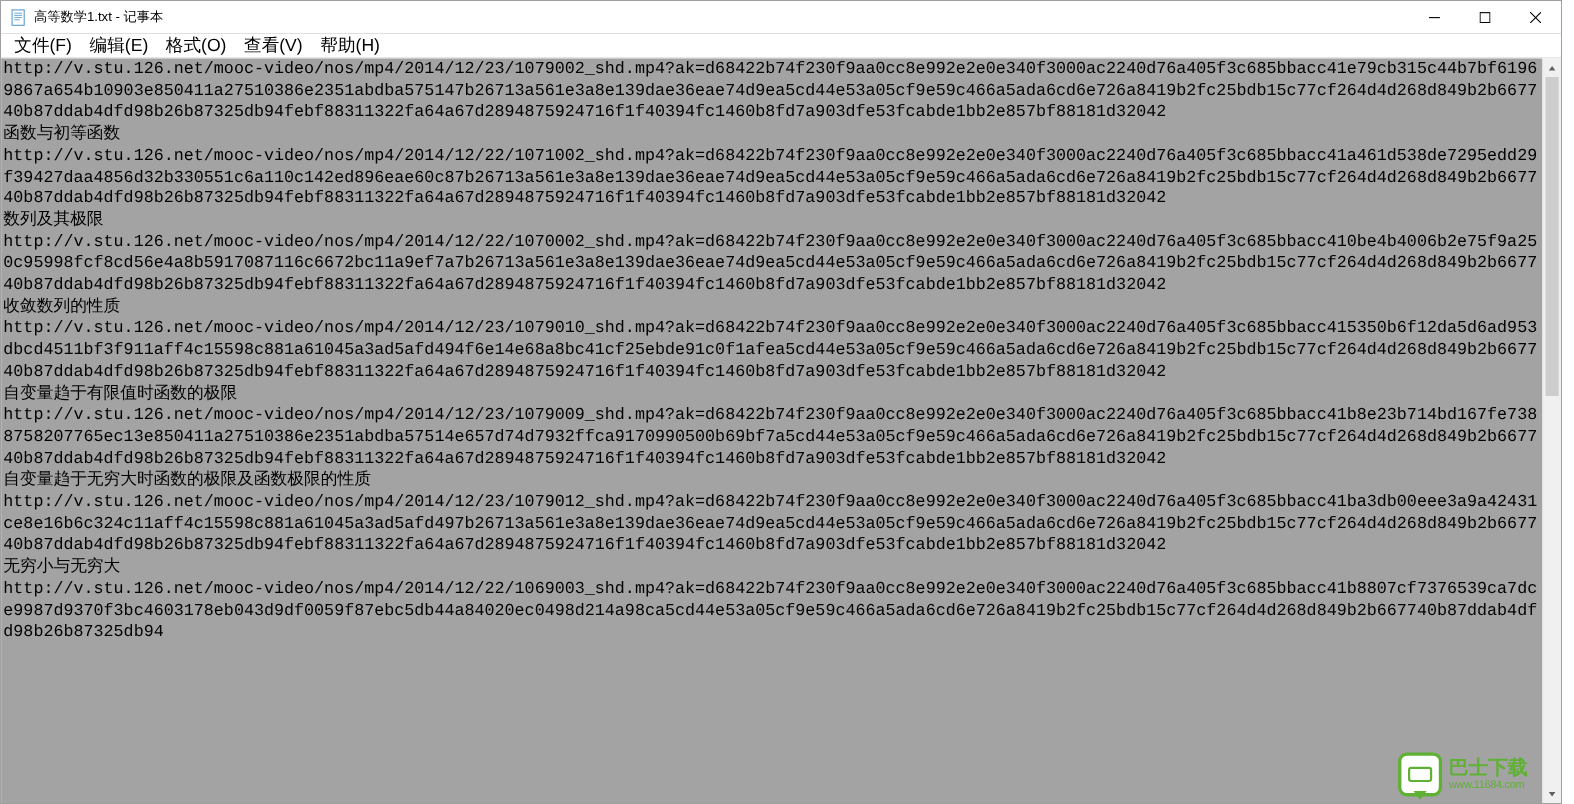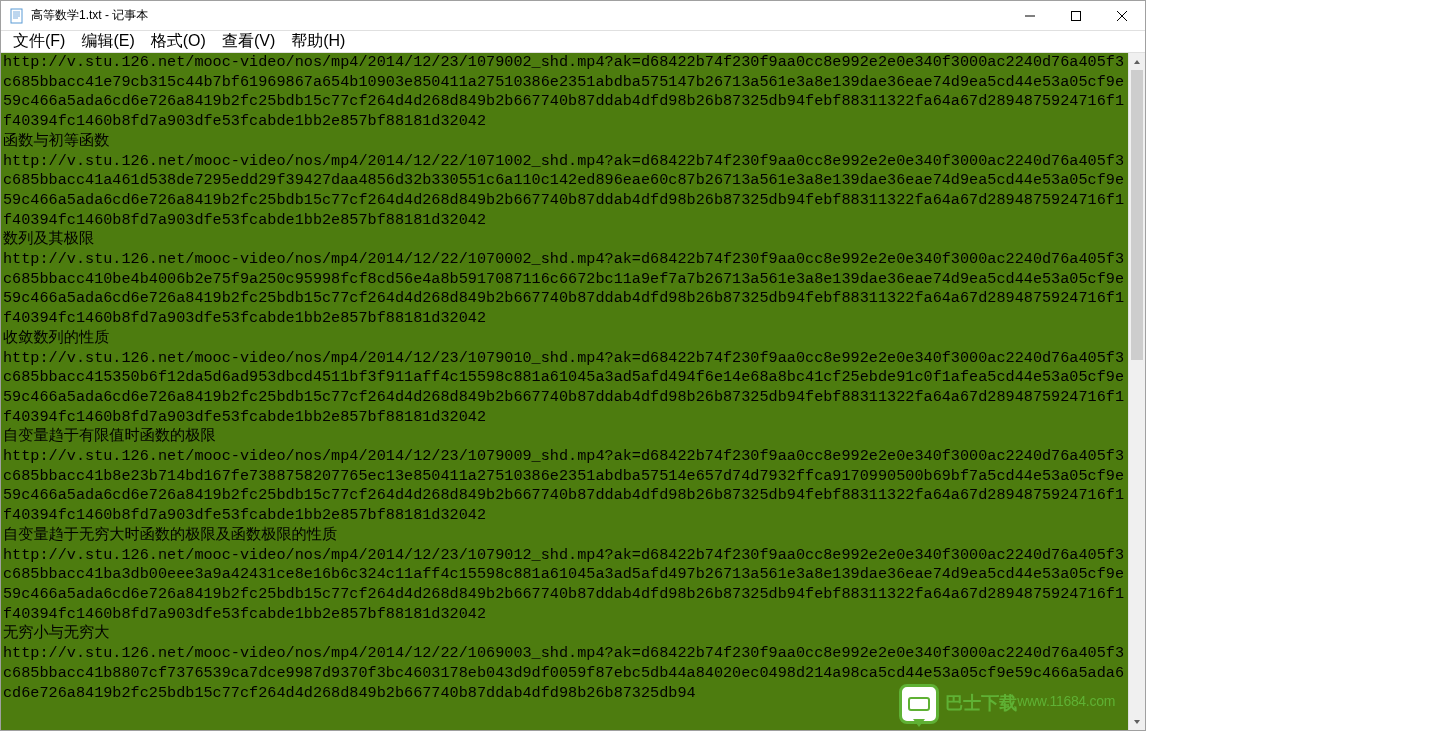--- a/index.html
+++ b/index.html
@@ -7,21 +7,21 @@
       padding: 0;
       box-sizing: border-box;
     }
     body {
       font-family: "Microsoft YaHei", "SimSun", sans-serif;
       font-size: 12px;
       background: #fff;
       overflow: hidden;
     }
     .window {
-      width: 1146px;
+      width: 1420px;
       height: 731px;
       display: flex;
       flex-direction: column;
       border: 1px solid #a0a0a0;
       background: #fff;
     }
     .titlebar {
       height: 30px;
       background: #fff;
       display: flex;
@@ -78,21 +78,21 @@
     .text-area {
       flex: 1;
       font-family: "NSimSun", "SimSun", "Courier New", monospace;
       font-size: 15.2px;
       line-height: 19.7px;
       color: #000;
       white-space: pre-wrap;
       word-break: break-all;
       padding: 0 2px;
       overflow: hidden;
-      background: #4d7c0f;
+      background: #a3a3a3;
     }
     .scrollbar-v {
       width: 17px;
       background: #f0f0f0;
       display: flex;
       flex-direction: column;
       border-left: 1px solid #e0e0e0;
     }
     .scroll-btn {
       height: 17px;
@@ -151,30 +151,30 @@
       left: 50%;
       transform: translateX(-50%);
       width: 0;
       height: 0;
       border-left: 6px solid transparent;
       border-right: 6px solid transparent;
       border-top: 8px solid #5fb134;
     }
     .watermark-text {
       display: flex;
-      flex-direction: row;
+      flex-direction: column;
       line-height: 1.1;
     }
     .watermark-cn {
       font-size: 18px;
       font-weight: bold;
       color: #5fb134;
     }
     .watermark-url {
-      font-size: 14px;
+      font-size: 10px;
       color: #5fb134;
       letter-spacing: -0.3px;
     }
   </style>
 </head>
 <body>
 
 <div class="window">
   <div class="titlebar">
     <span class="titlebar-icon">

